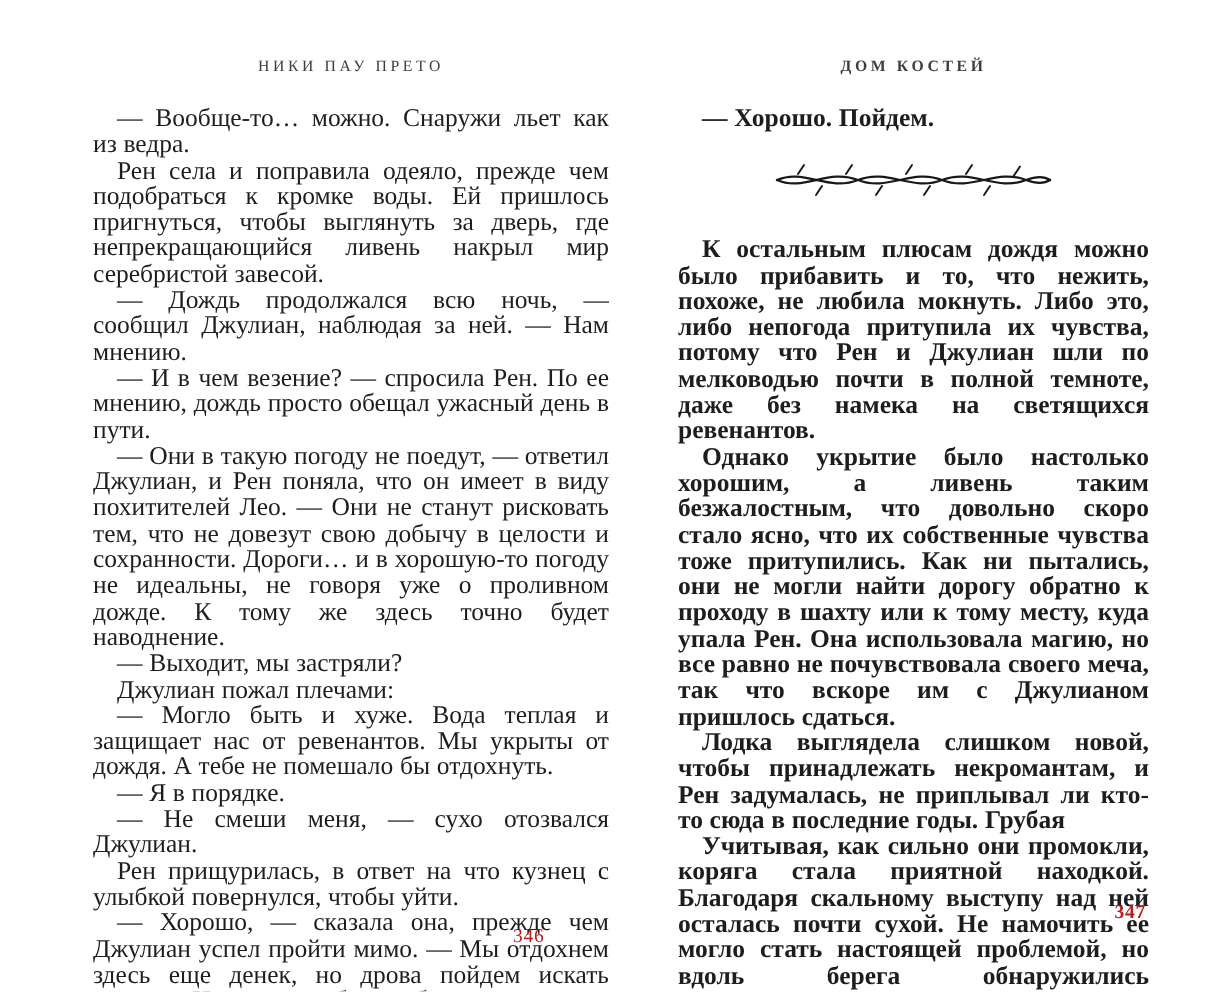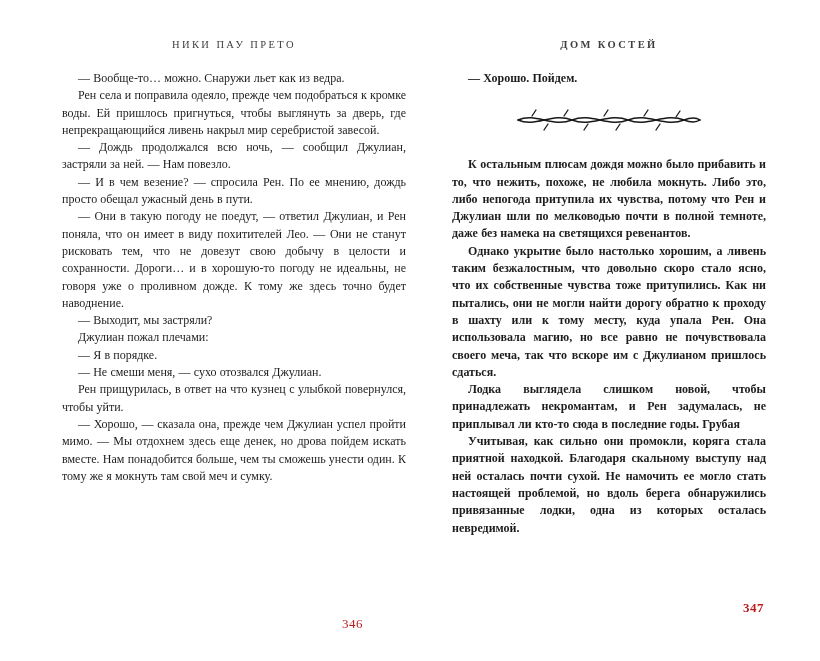--- a/index.html
+++ b/index.html
@@ -26,21 +26,21 @@
     text-align: center;
     font-size: 10.5px;
     letter-spacing: 2.4px;
     color: #3e3e3e;
     white-space: nowrap;
   }
   .text-block {
     position: absolute; top: 70px; left: 0; right: 0;
   }
   .text-block p {
-    font-size: 12px;
+    font-size: 17px;
     line-height: 17.3px;
     text-align: justify;
     text-indent: 16px;
     hyphens: auto;
     -webkit-hyphens: auto;
     word-spacing: 0.2px;
   }
   .ornament {
     display: block;
     width: 190px;
@@ -60,25 +60,26 @@
 <body>
 
 <div class="spread">
 
   <section class="page page-left">
     <div class="running-head">НИКИ ПАУ ПРЕТО</div>
 
     <div class="text-block">
       <p>— Вообще-то… можно. Снаружи льет как из ведра.</p>
       <p>Рен села и поправила одеяло, прежде чем подобраться к кромке воды. Ей пришлось пригнуться, чтобы выглянуть за дверь, где непрекращающийся ливень накрыл мир серебристой завесой.</p>
-      <p>— Дождь продолжался всю ночь, — сообщил Джулиан, застряли за ней. — Нам повезло.</p>
+      <p>— Дождь продолжался всю ночь, — сообщил Джулиан, наблюдая за ней. — Нам мнению.</p>
       <p>— И в чем везение? — спросила Рен. По ее мнению, дождь просто обещал ужасный день в пути.</p>
       <p>— Они в такую погоду не поедут, — ответил Джулиан, и Рен поняла, что он имеет в виду похитителей Лео. — Они не станут рисковать тем, что не довезут свою добычу в целости и сохранности. Дороги… и в хорошую-то погоду не идеальны, не говоря уже о проливном дожде. К тому же здесь точно будет наводнение.</p>
       <p>— Выходит, мы застряли?</p>
       <p>Джулиан пожал плечами:</p>
+      <p>— Могло быть и хуже. Вода теплая и защищает нас от ревенантов. Мы укрыты от дождя. А тебе не помешало бы отдохнуть.</p>
       <p>— Я в порядке.</p>
       <p>— Не смеши меня, — сухо отозвался Джулиан.</p>
       <p>Рен прищурилась, в ответ на что кузнец с улыбкой повернулся, чтобы уйти.</p>
       <p>— Хорошо, — сказала она, прежде чем Джулиан успел пройти мимо. — Мы отдохнем здесь еще денек, но дрова пойдем искать вместе. Нам понадобится больше, чем ты сможешь унести один. К тому же я мокнуть там свой меч и сумку.</p>
     </div>
 
     <div class="folio folio-left">346</div>
   </section>
 
   <section class="page page-right">

